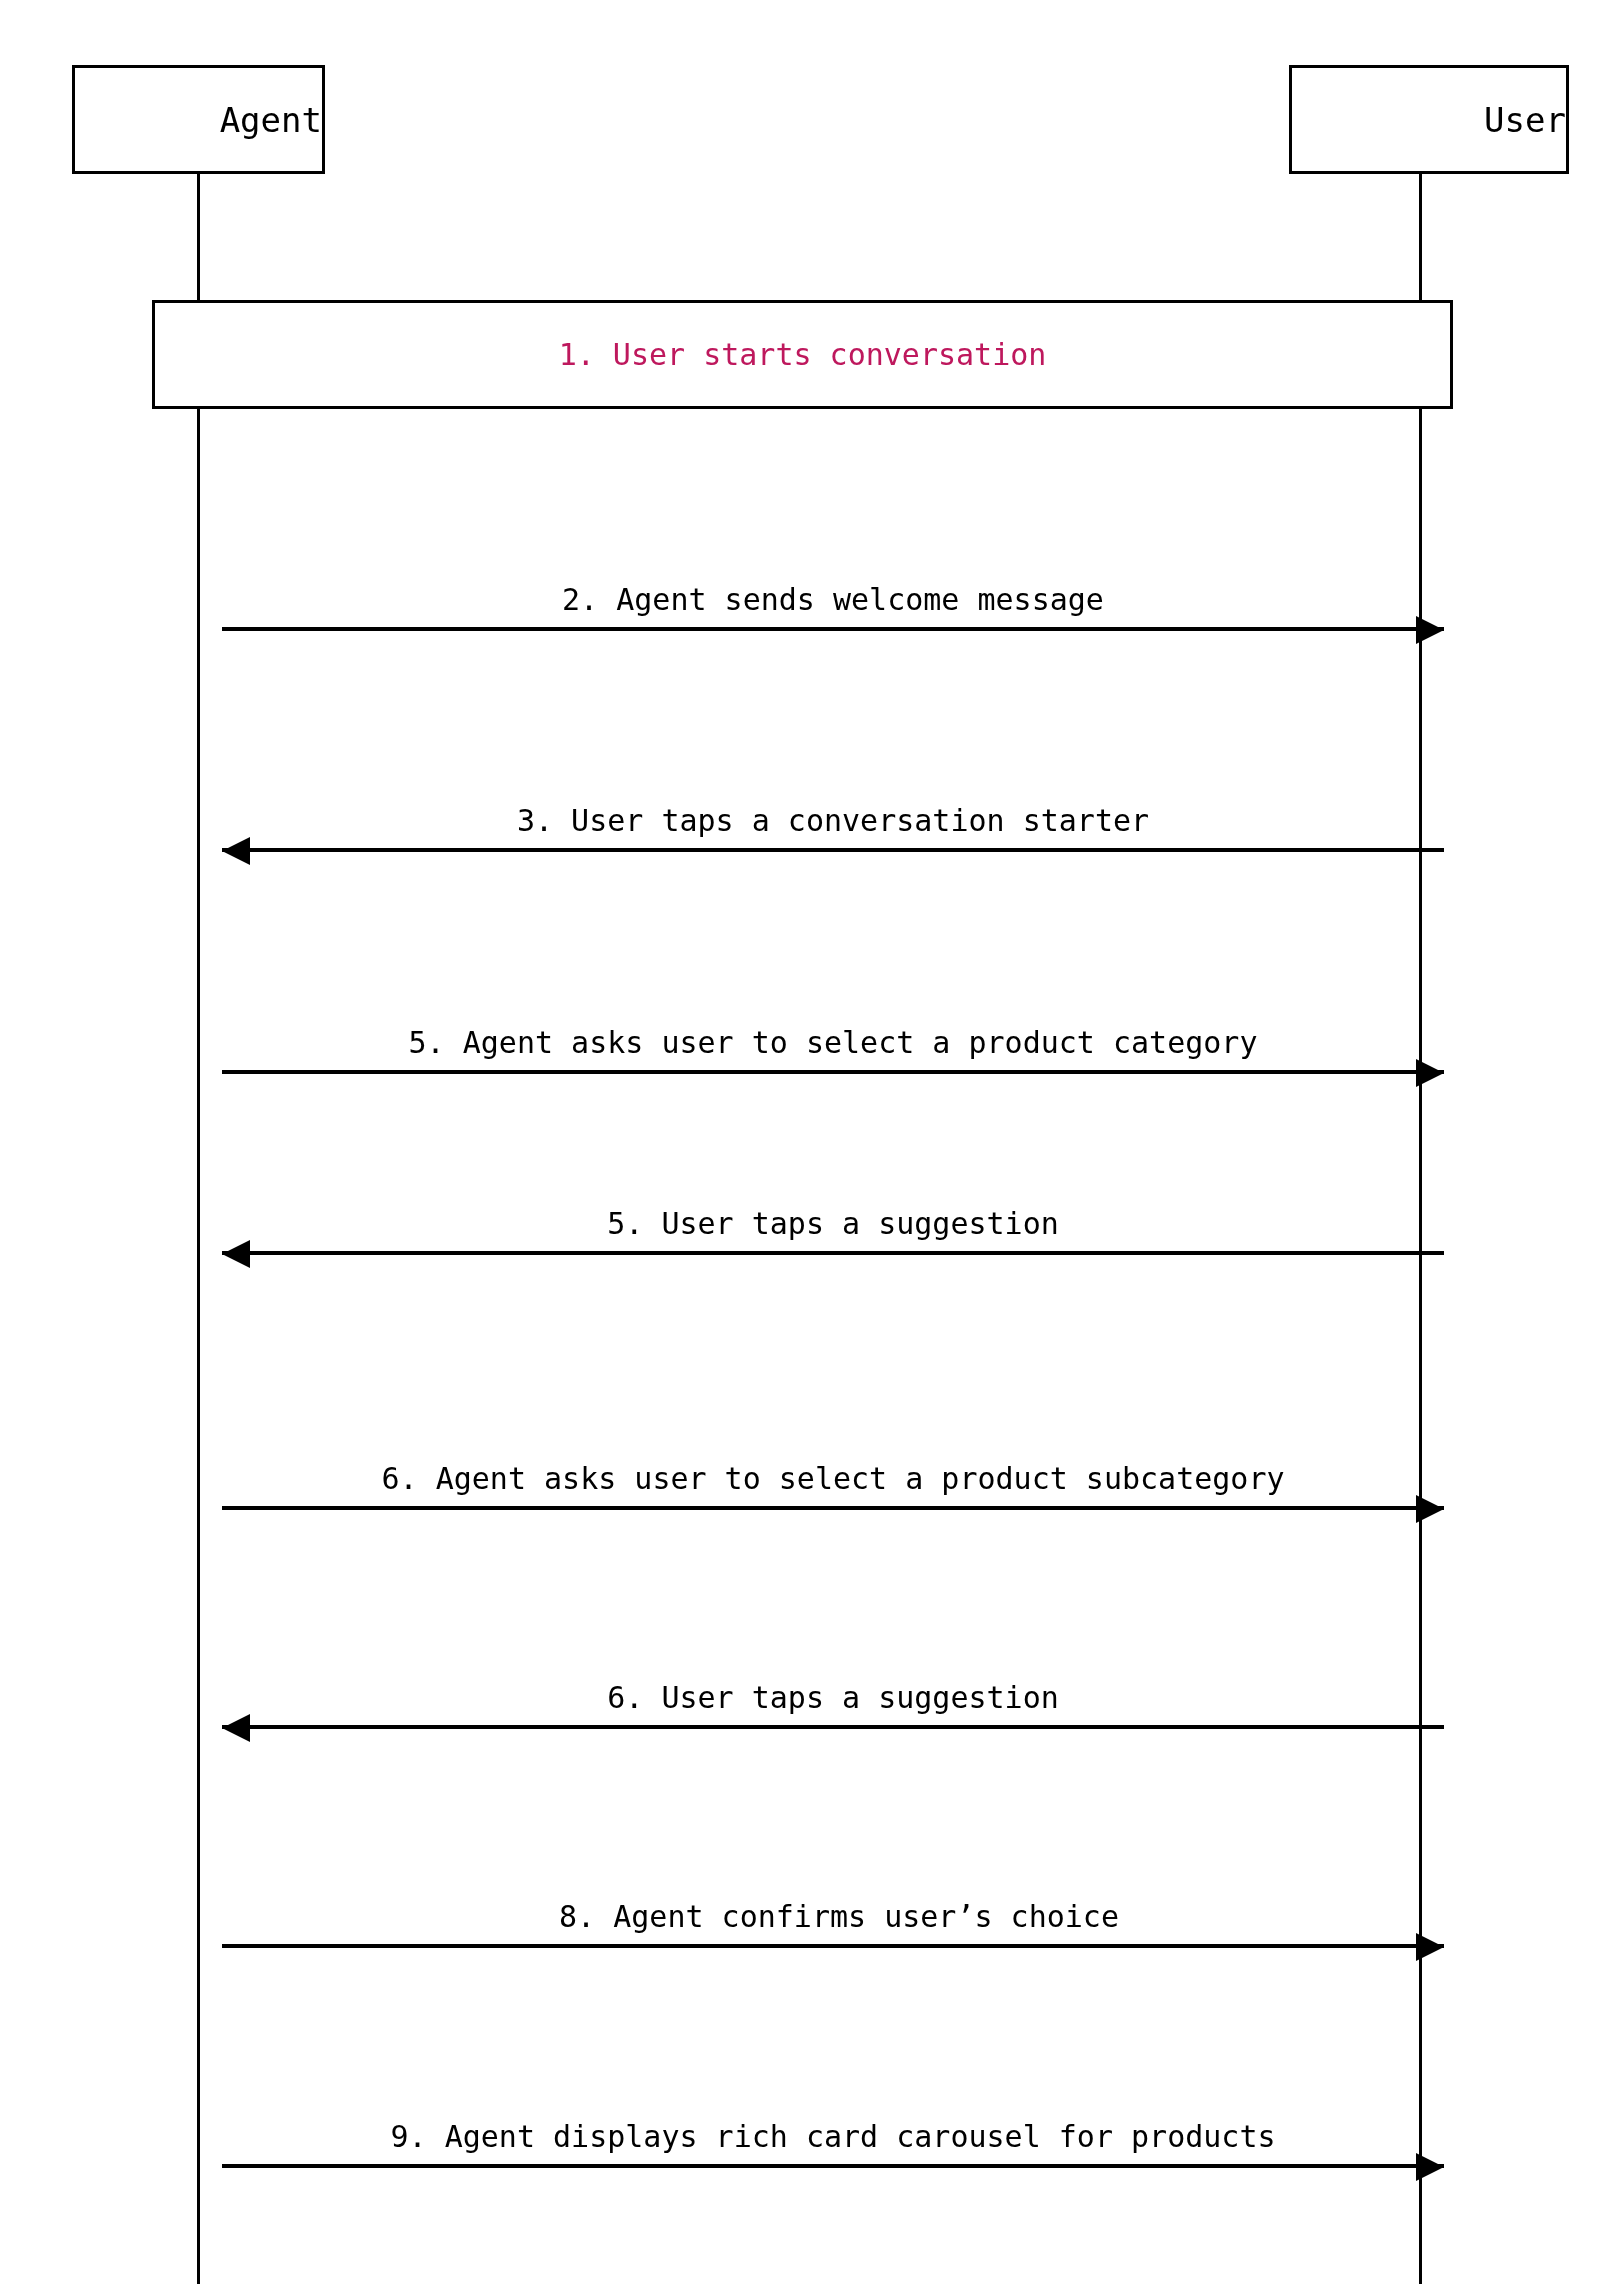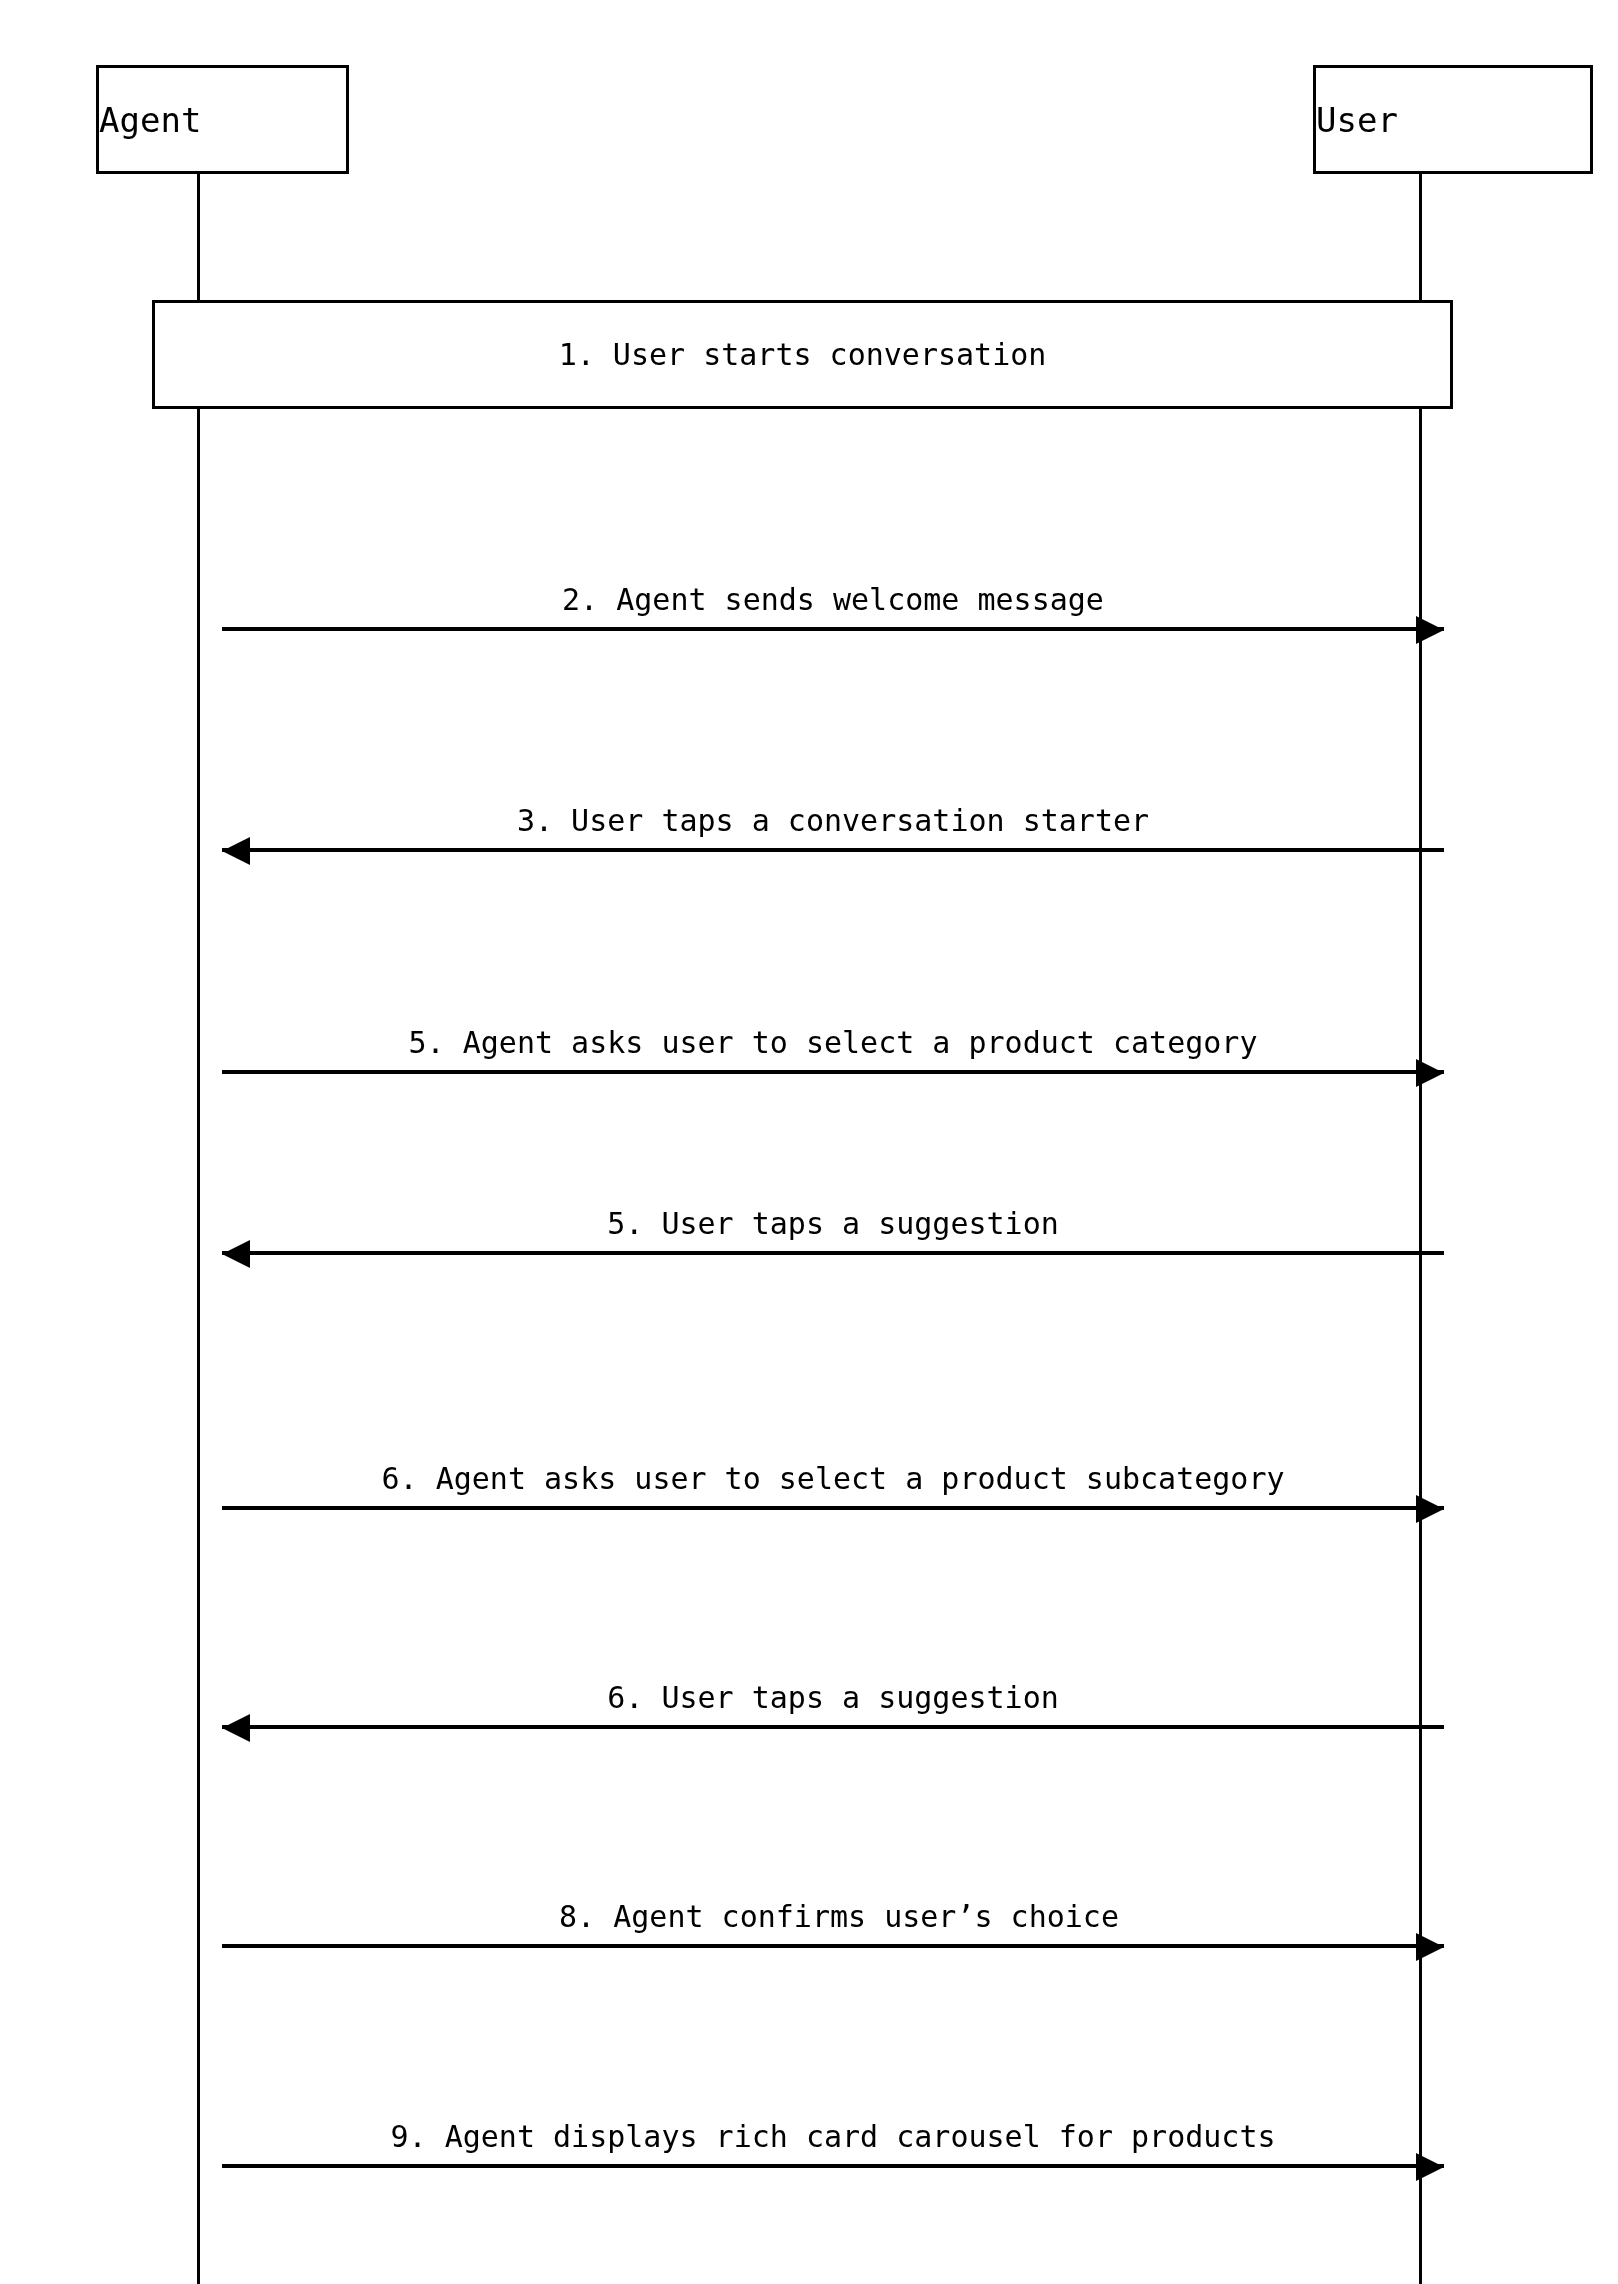--- a/index.html
+++ b/index.html
@@ -23,23 +23,22 @@
   }
 
   
   .participant-box {
     position: absolute;
     box-sizing: border-box;
     border: 3.7px solid #000000;
     background: #ffffff;
     display: flex;
     align-items: center;
-    justify-content: flex-start;
+    justify-content: flex-end;
     z-index: 5;
-    margin-left: 24px;
   }
   .participant-label {
     font-size: 34px;
     line-height: 1;
     letter-spacing: 0px;
     white-space: nowrap;
     color: #000000;
   }
 
   
@@ -59,21 +58,21 @@
     display: flex;
     align-items: center;
     justify-content: center;
     z-index: 4;
   }
   .note-label {
     font-size: 30px;
     line-height: 1.18;
     white-space: pre;
     text-align: center;
-    color: #000000;
+    color: #be185d;
   }
 
   
   .message {
     position: absolute;
     z-index: 3;
     margin-left: 24px;
   }
   .message-label {
     position: absolute;

